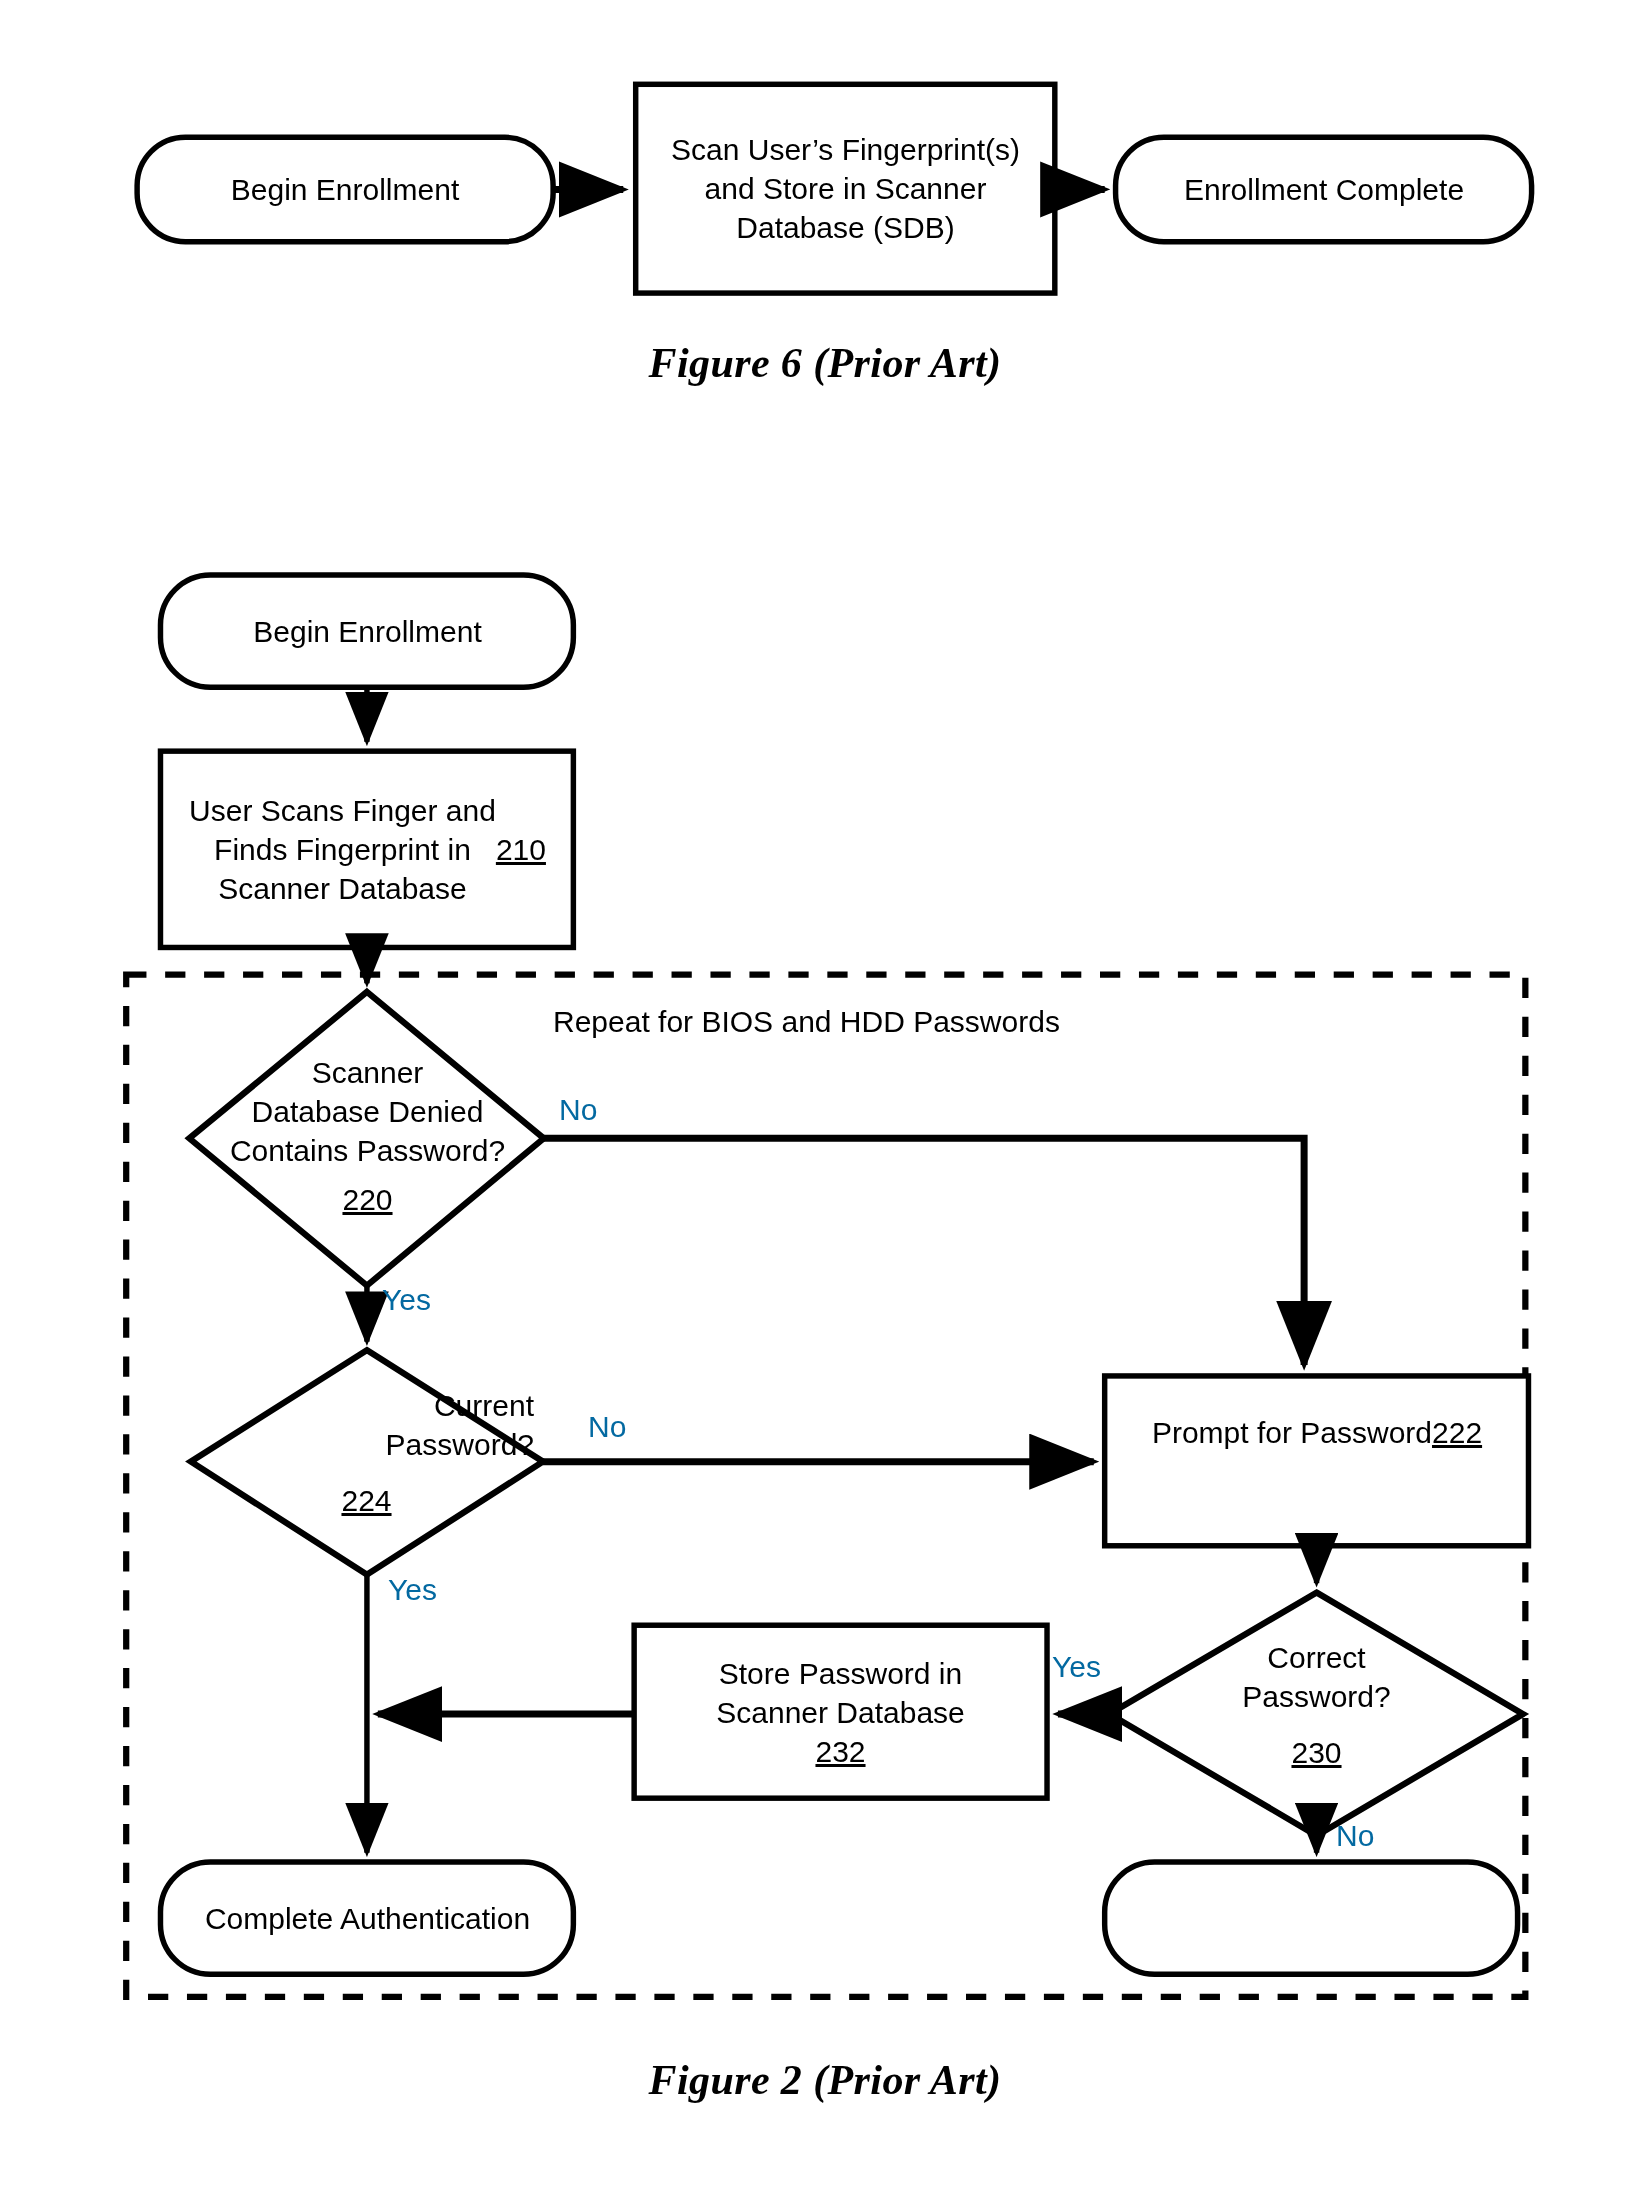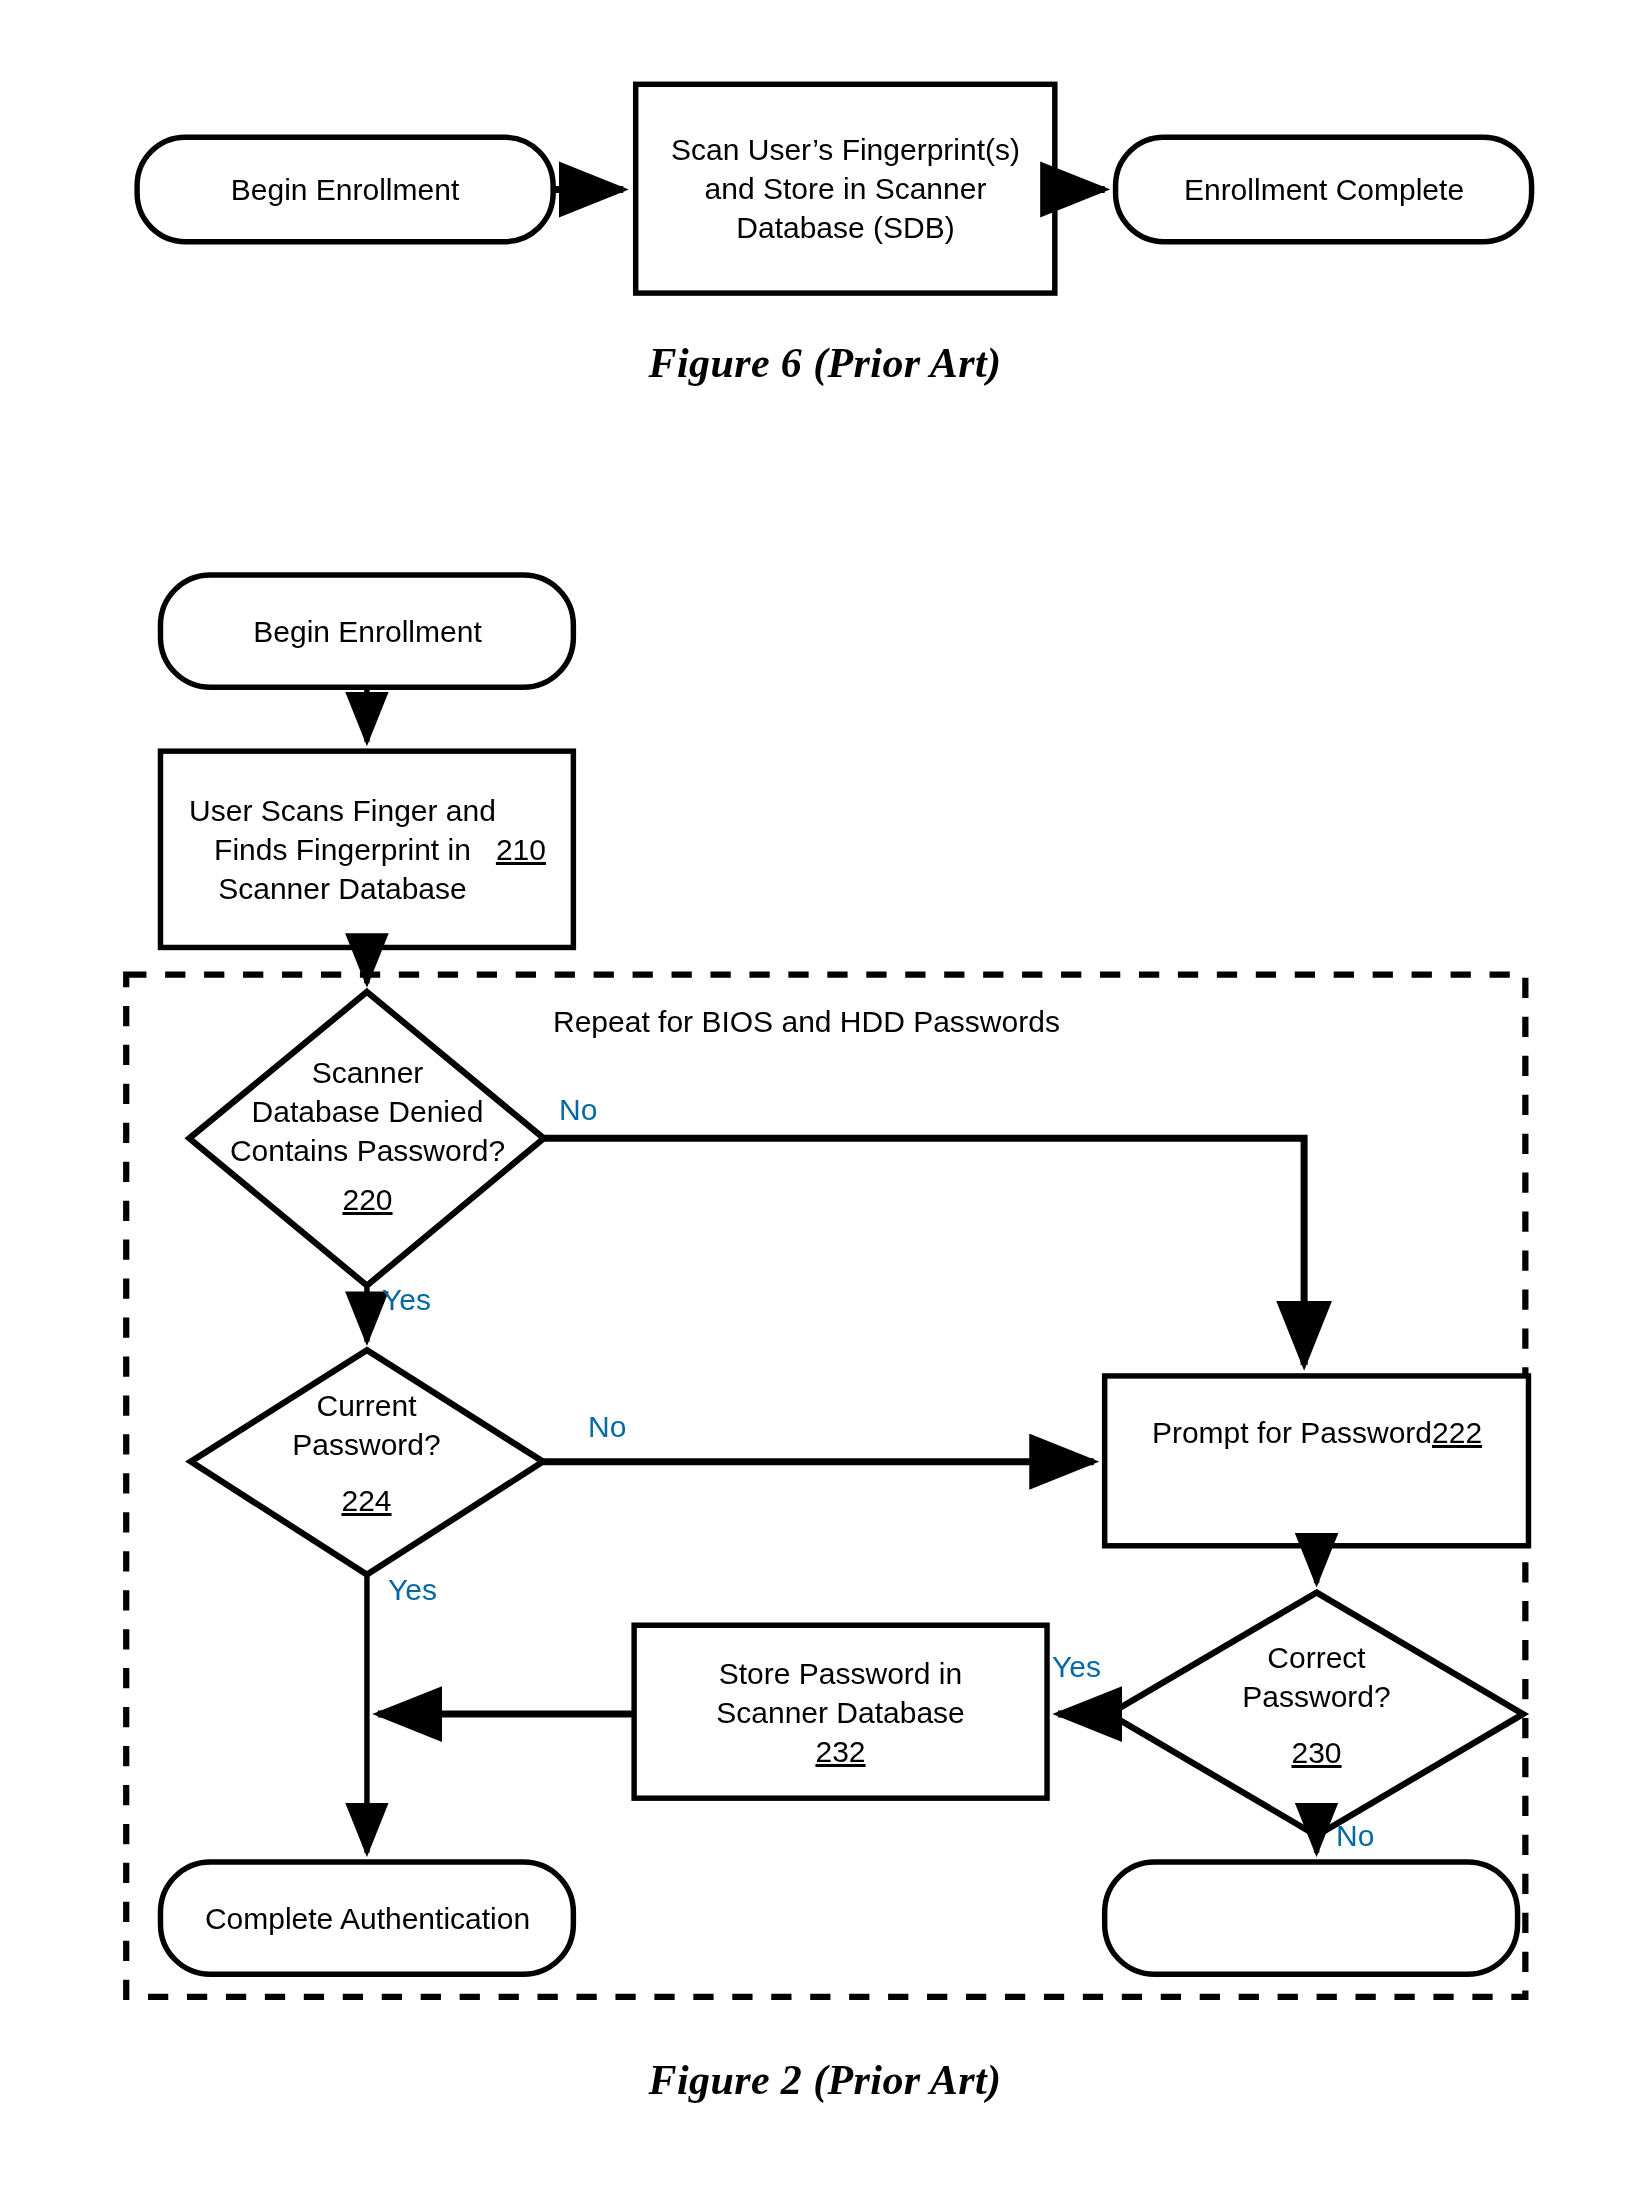--- a/index.html
+++ b/index.html
@@ -148,21 +148,21 @@
 Finds Fingerprint in
 Scanner Database </span><span class="ref">210</span></div>
 
   <div class="group-label" style="left:553px; top:1005px;">Repeat for BIOS and HDD Passwords</div>
 
   <div class="node-text" style="left:192px; top:1036px; width:351px; height:140px; display:block; padding-top:17px;"><span>Scanner
 Database Denied
 Contains Password?</span></div>
   <div class="node-text" style="left:192px; top:1180px; width:351px; height:39px;"><span class="ref">220</span></div>
 
-  <div class="node-text" style="left:199px; top:1378px; width:335px; height:101px; display:block; padding-top:7.8px;"><span>Current
+  <div class="node-text" style="left:199px; top:1378px; width:335px; height:101px; display:block; padding-top:7.8px;text-align:right;"><span>Current
 Password?</span></div>
   <div class="node-text" style="left:199px; top:1481px; width:335px; height:39px;"><span class="ref">224</span></div>
 
   <div class="node-text" style="left:1105px; top:1347px; width:424px; height:170px;"><span>Prompt for Password </span><span class="ref">222</span></div>
 
   <div class="node-text" style="left:1153px; top:1630px; width:327px; height:101px; display:block; padding-top:7.8px;text-align:center;"><span>Correct
 Password?</span></div>
   <div class="node-text" style="left:1153px; top:1733px; width:327px; height:39px;"><span class="ref">230</span></div>
 
   <div class="node-text" style="left:634px; top:1626px; width:413px; height:173px;flex-direction:column;"><span>Store Password in

